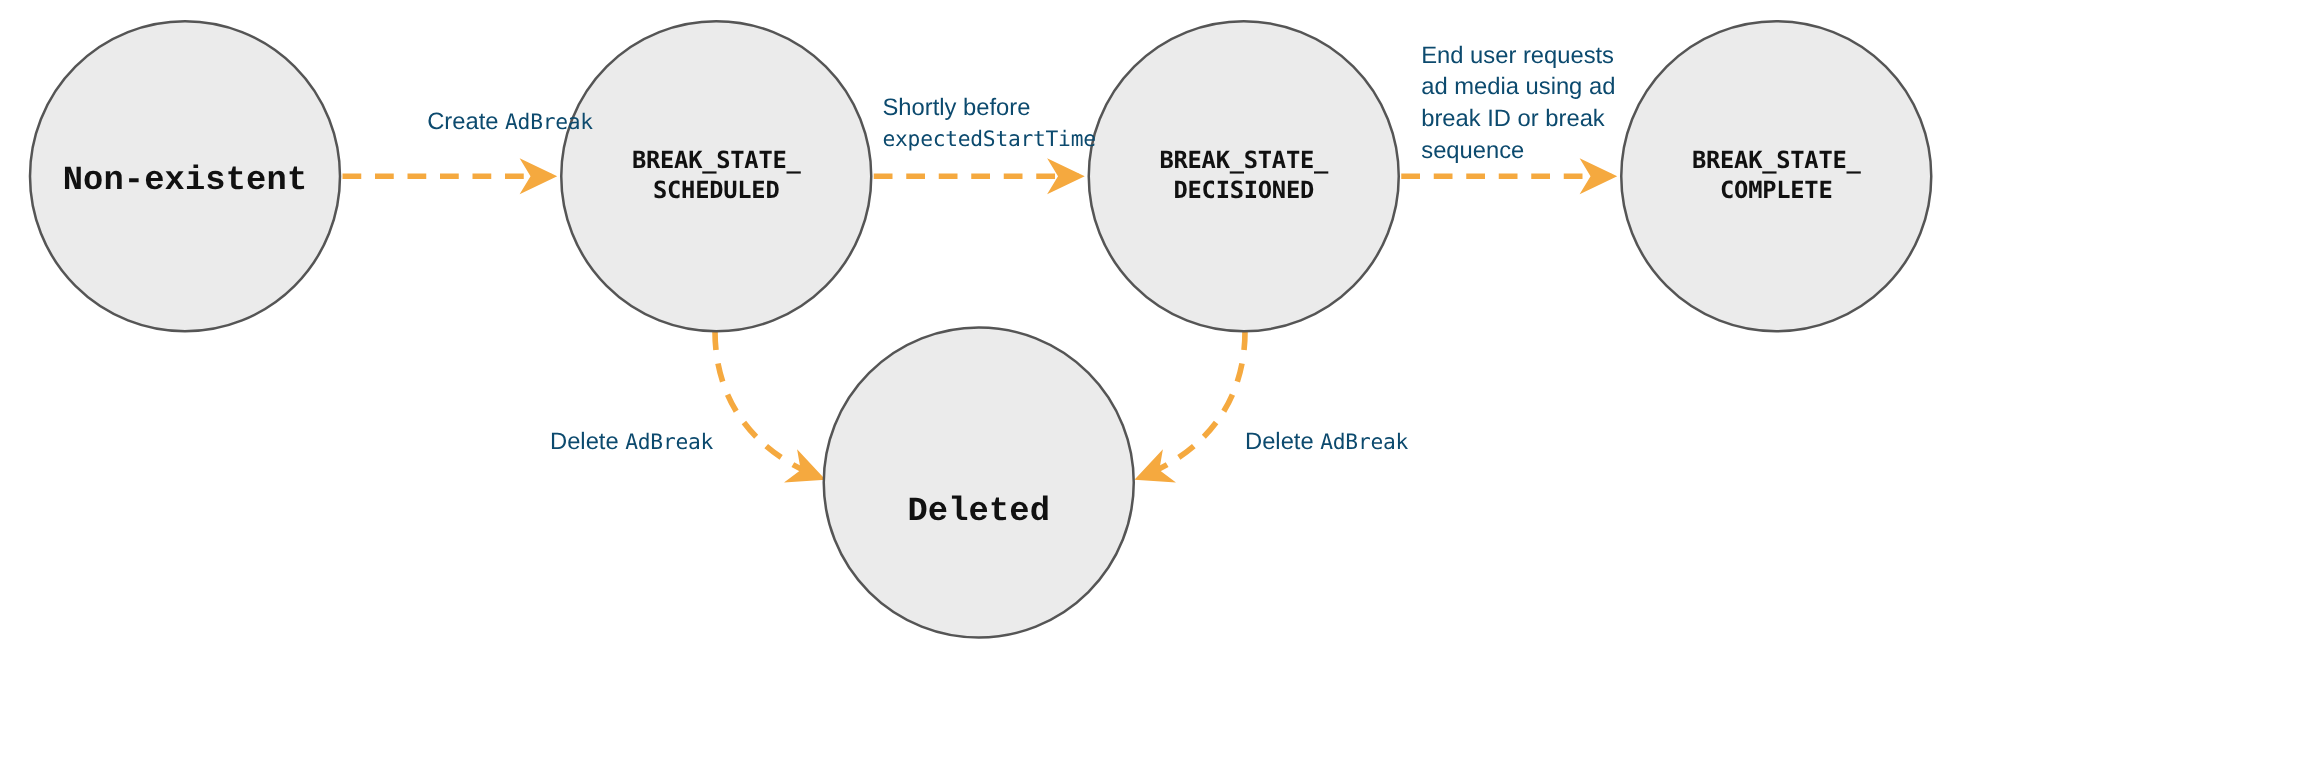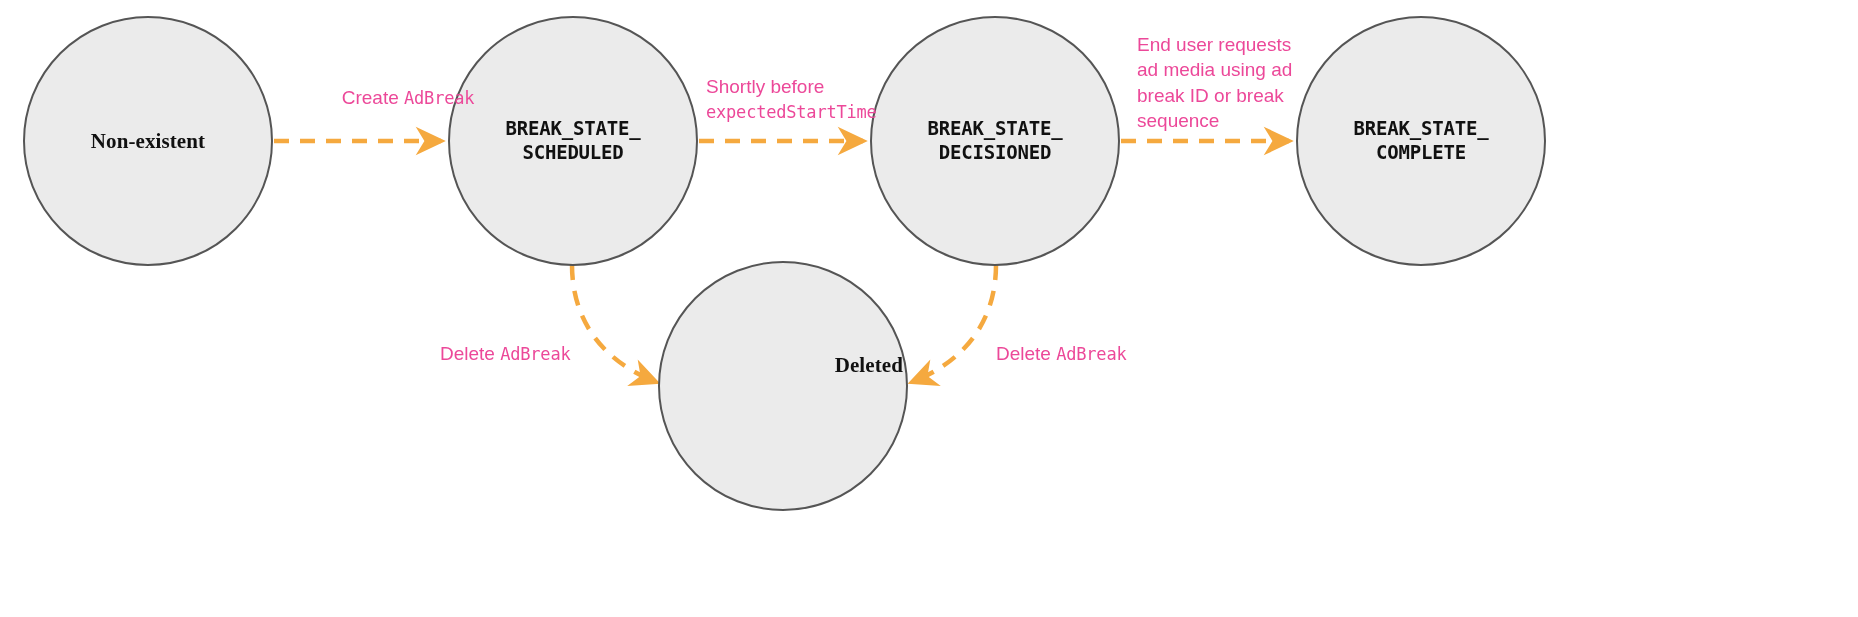--- a/index.html
+++ b/index.html
@@ -34,34 +34,34 @@
   }
   .node-label {
     position: absolute;
     text-align: center;
     line-height: 1.28;
     color: #111111;
     pointer-events: none;
     white-space: pre-line;
   }
   .node-label.sans {
-    font-family: Liberation Serif, serif;
+    font-family: Liberation Mono, monospace;
     font-weight: bold;
-    font-size: 21px;
+    font-size: 27px;
     letter-spacing: 0.1px;
   }
   .node-label.mono {
     font-family: "DejaVu Sans Mono", "Liberation Mono", monospace;
     font-weight: bold;
     font-size: 19px;
     letter-spacing: -0.2px;
   }
   .edge-label {
     position: absolute;
-    color: #ec4899;
+    color: #0c4a6e;
     font-family: "Liberation Sans", sans-serif;
     font-size: 19px;
     line-height: 1.33;
     white-space: pre-line;
     pointer-events: none;
   }
   .edge-label .code {
     font-family: "DejaVu Sans Mono", "Liberation Mono", monospace;
     font-size: 17px;
     letter-spacing: -0.2px;
@@ -108,21 +108,21 @@
 
   <div class="node-label mono" style="left:453px; top:116px; width:240px;">BREAK_STATE_
 SCHEDULED</div>
 
   <div class="node-label mono" style="left:875px; top:116px; width:240px;">BREAK_STATE_
 DECISIONED</div>
 
   <div class="node-label mono" style="left:1301px; top:116px; width:240px;">BREAK_STATE_
 COMPLETE</div>
 
-  <div class="node-label sans" style="left:663px; top:352px; width:240px;text-align:right;">Deleted</div>
+  <div class="node-label sans" style="left:663px; top:393px; width:240px;">Deleted</div>
 
   <div class="edge-label left" style="left:706px; top:74px; width:250px;"><span>Shortly before</span><br><span class="code">expectedStartTime</span></div>
 
   <div class="edge-label center" style="left:278px; top:85px; width:260px;"><span>Create </span><span class="code">AdBreak</span></div>
 
   <div class="edge-label left" style="left:1137px; top:32px; width:200px;">End user requests
 ad media using ad
 break ID or break
 sequence</div>
 

